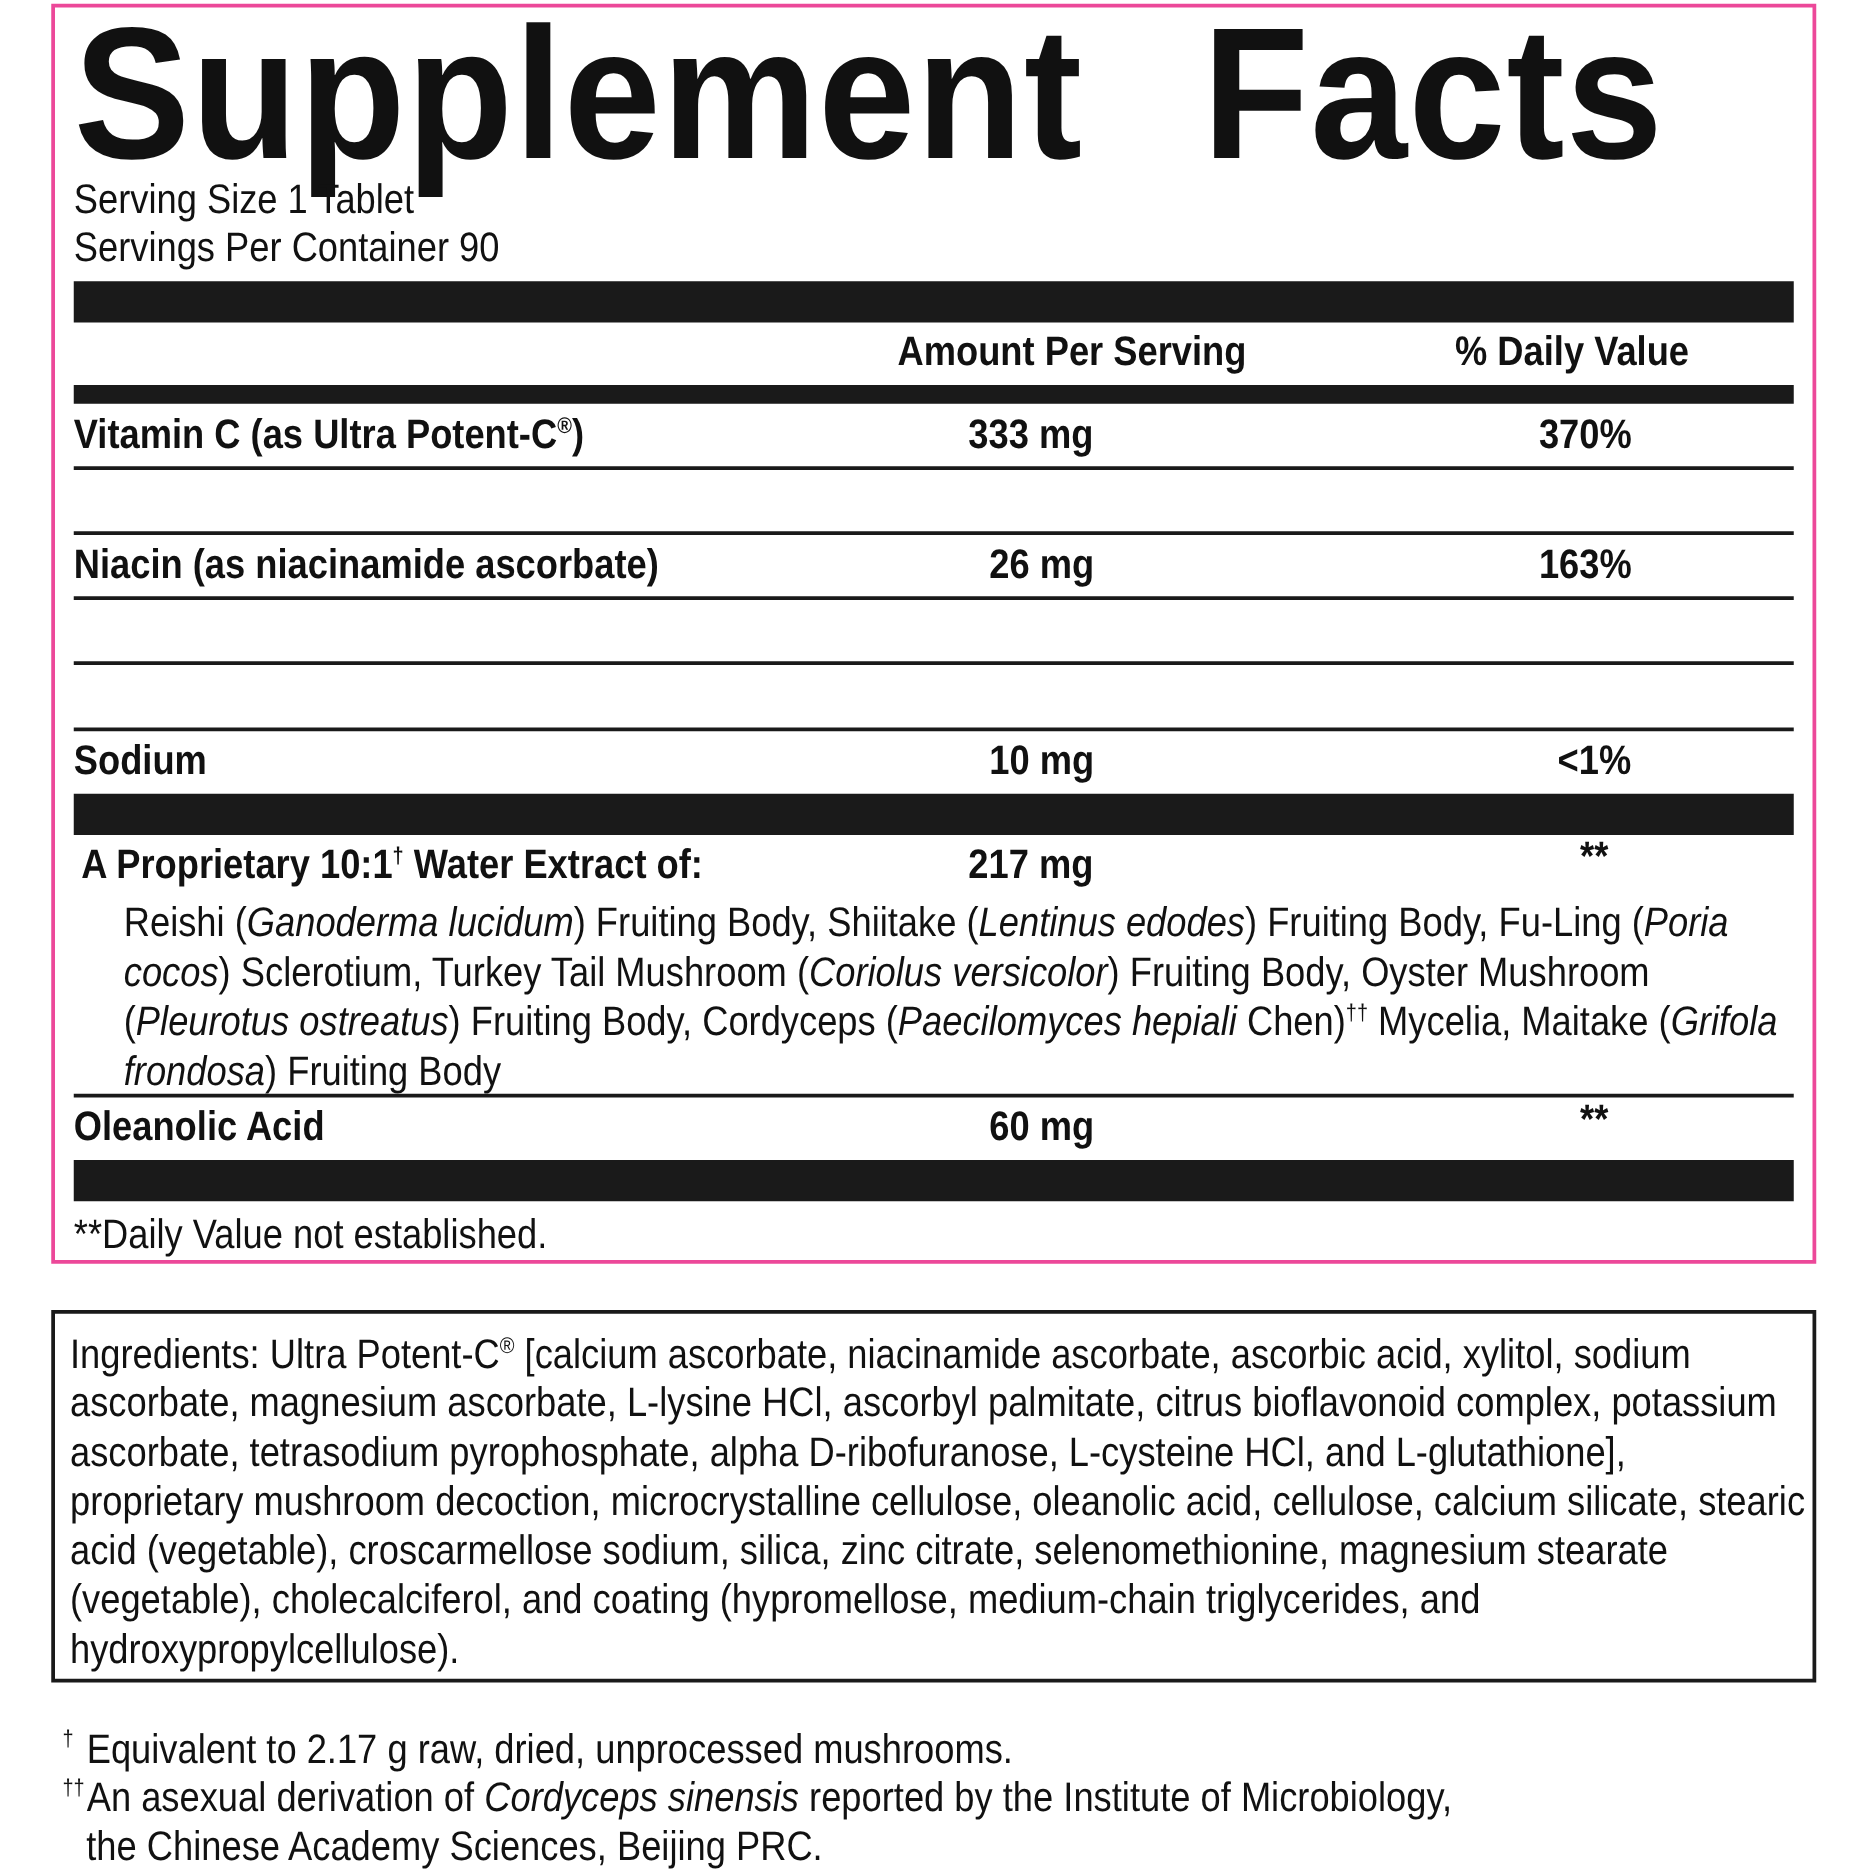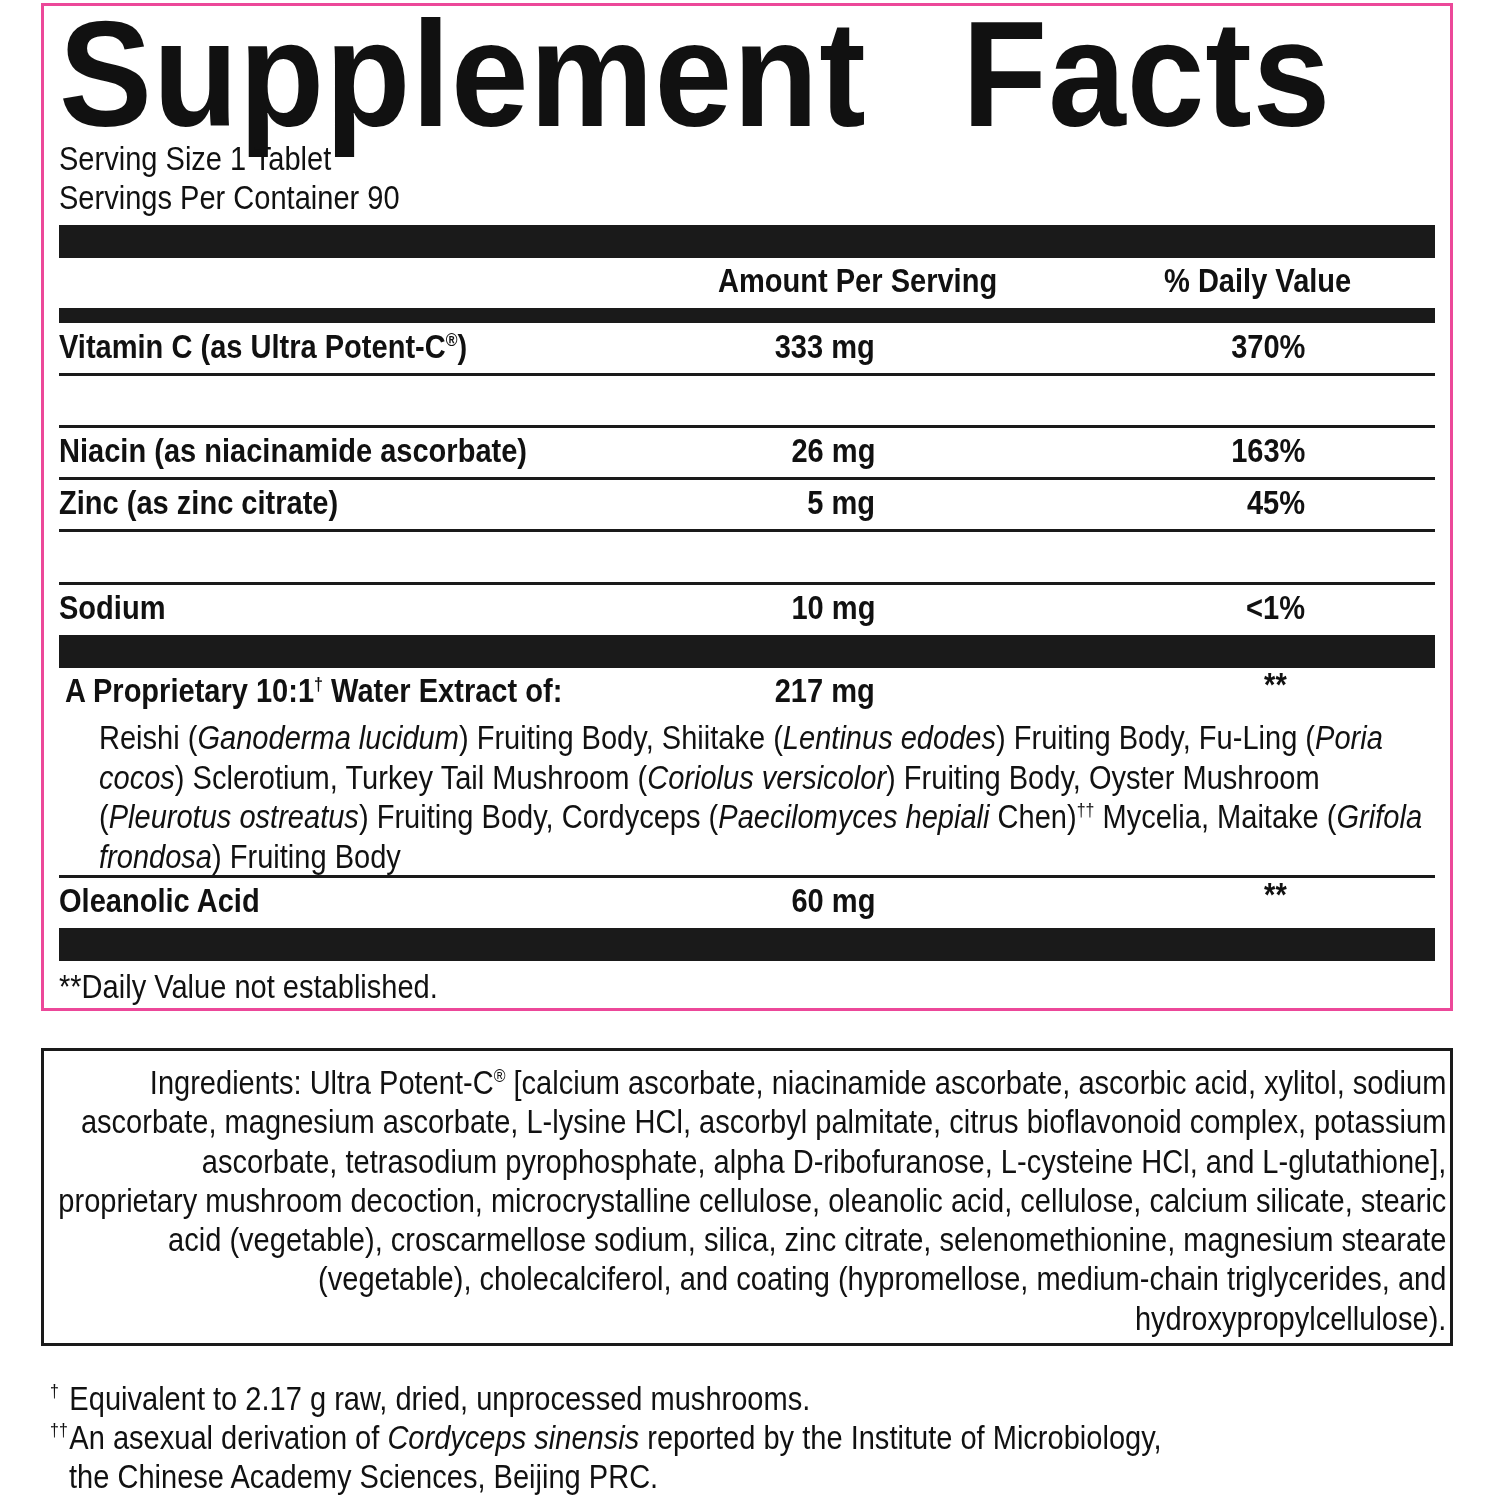--- a/index.html
+++ b/index.html
@@ -11,21 +11,21 @@
   .rule { position:absolute; left:15px; right:15px; height:3px; background:#1a1a1a; }
   .hdr { position:absolute; font-size:33px; font-weight:bold; transform:scaleX(0.88); transform-origin:left top; white-space:nowrap; }
   .row { position:absolute; left:15px; right:15px; height:50px;font-weight:bold; }
   .cell { position:absolute; top:0; font-size:33px; white-space:nowrap; transform:scaleX(0.88); }
   .name { left:0; transform-origin:left top; }
   .amt { right:560px; transform-origin:right top; text-align:right; }
   .dv { right:130px; transform-origin:right top; text-align:right; }
   sup { font-size:0.55em; vertical-align:super; line-height:0; }
   .blend { position:absolute; left:55px; top:712px; width:1520px; font-size:33px; line-height:39.5px; transform:scaleX(0.88); transform-origin:left top; }
   .note { position:absolute; left:15px; top:962px; font-size:33px; transform:scaleX(0.88); transform-origin:left top; white-space:nowrap; }
-  .ingr { position:absolute; left:41px; top:1048px; width:1412px; height:298px; border:3px solid #1a1a1a; box-sizing:border-box;text-align:right; }
+  .ingr { position:absolute; left:41px; top:1048px; width:1412px; height:298px; border:3px solid #1a1a1a; box-sizing:border-box; }
   .ingr-text { position:absolute; left:12px; top:12px; width:1580px; font-size:33px; line-height:39.3px; transform:scaleX(0.88); transform-origin:left top; }
   .foot { position:absolute; left:50px; font-size:33px; line-height:39px; transform:scaleX(0.88); transform-origin:left top; white-space:nowrap; }
   .foot .mk { display:inline-block; width:22px; font-size:0.55em; vertical-align:top; line-height:1.4; }
   i { font-style:italic; }
 </style>
 </head>
 <body>
 
 <div class="facts">
   <div class="title">Supplement Facts</div>
@@ -46,25 +46,20 @@
 
   <div class="rule" style="top:419px"></div>
 
   <div class="row" style="top:426px">
     <span class="cell name">Niacin (as niacinamide ascorbate)</span>
     <span class="cell amt">26 mg</span>
     <span class="cell dv">163%</span>
   </div>
   <div class="rule" style="top:471px"></div>
 
-  <div class="row" style="top:478px">
-    <span class="cell name">Zinc (as zinc citrate)</span>
-    <span class="cell amt">5 mg</span>
-    <span class="cell dv">45%</span>
-  </div>
   <div class="rule" style="top:523px"></div>
 
   <div class="rule" style="top:576px"></div>
 
   <div class="row" style="top:583px">
     <span class="cell name">Sodium</span>
     <span class="cell amt">10 mg</span>
     <span class="cell dv">&lt;1%</span>
   </div>
 

